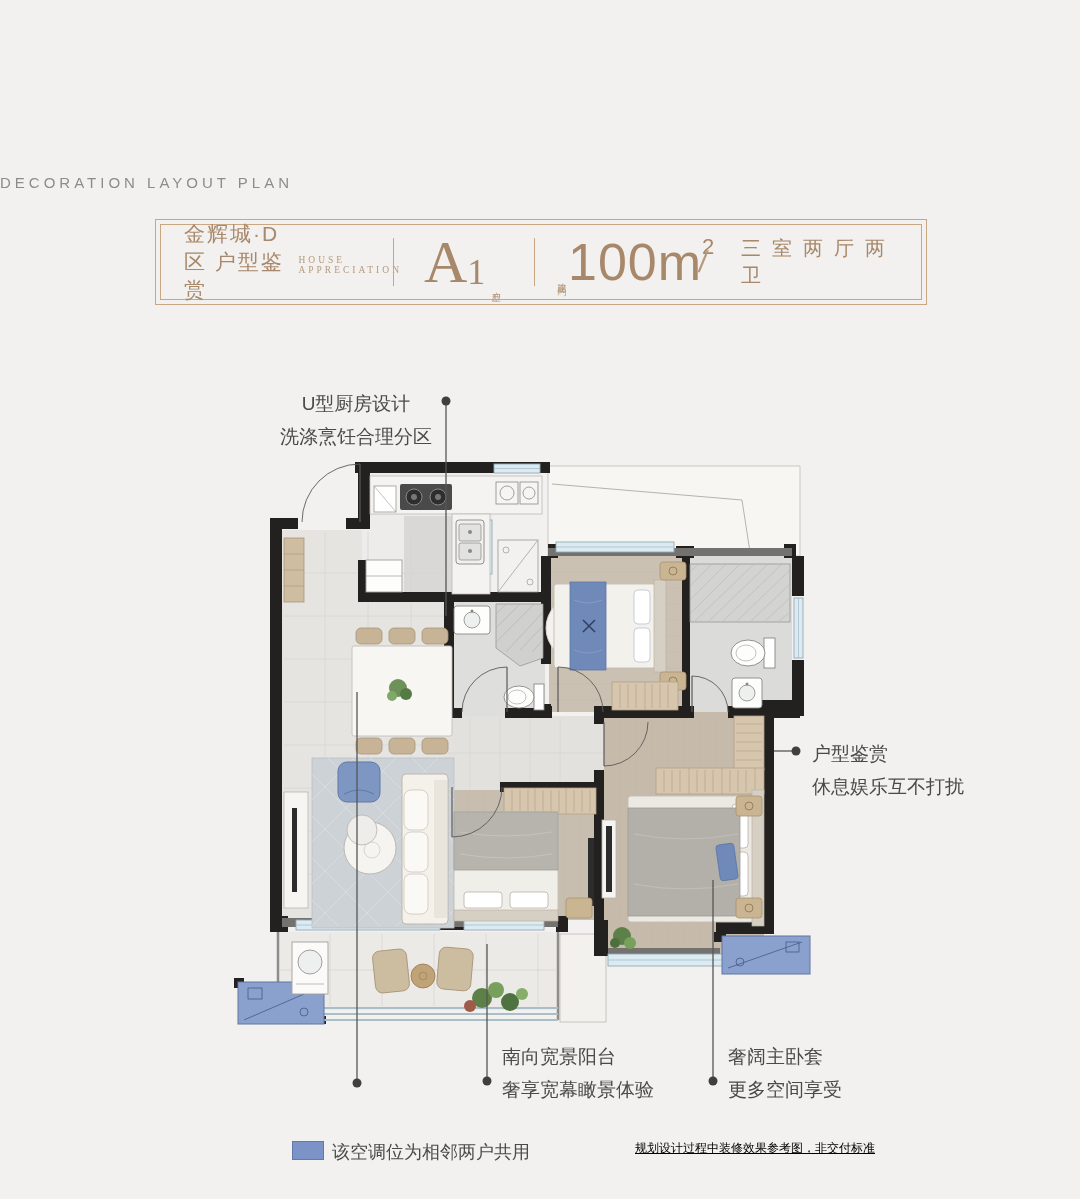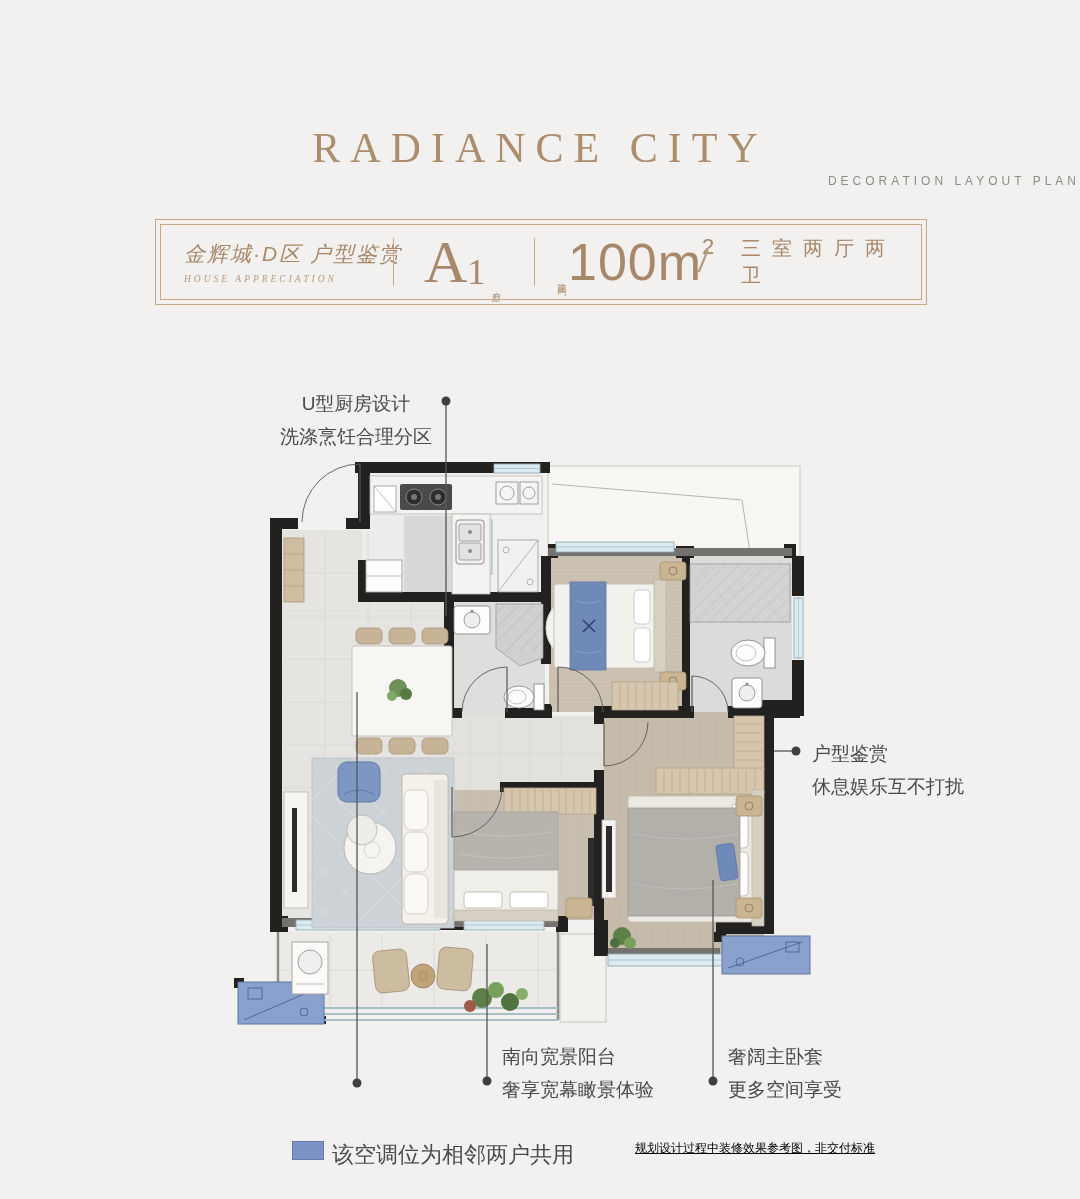--- a/index.html
+++ b/index.html
@@ -3,29 +3,29 @@
 <meta charset="utf-8">
 <style>
   html,body{margin:0;padding:0;}
   body{background:#e9e8e6;font-family:"Liberation Sans","DejaVu Sans",sans-serif;}
   #page{position:relative;width:1080px;height:1199px;background:#f2f1ef;overflow:hidden;margin:0 auto;}
 
   
   .main-title{position:absolute;left:0;top:124px;width:100%;text-align:center;
     font-family:"Liberation Serif","DejaVu Serif",serif;font-size:42px;letter-spacing:10px;
     color:#ac8d6d;font-weight:400;}
-  .sub-title{position:absolute;left:0;top:174px;width:100%;text-align:right;
-    font-size:12px;letter-spacing:4px;color:#8e8c88;}
+  .sub-title{position:absolute;left:0;top:174px;width:100%;text-align:left;
+    font-size:15px;letter-spacing:4px;color:#8e8c88;}
 
   .info-box{position:absolute;left:155px;top:219px;width:770px;height:84px;
     border:1px solid #c9a782;}
   .info-box-inner{position:absolute;inset:4px;border:1px solid #c9a782;}
   .info-item{position:absolute;color:#a8886a;}
-  .proj{left:28px;top:0;height:100%;width:218px;display:flex;flex-direction:column;
-    justify-content:center;font-style:italic;}
+  .proj{left:28px;top:0;height:100%;width:218px;display:flex;flex-direction:row;
+    justify-content:center;align-items:center;}
   .proj-cn{font-size:21px;letter-spacing:2px;color:#a8886a;}
   .proj-en{font-family:"Liberation Serif","DejaVu Serif",serif;font-size:9.5px;
     letter-spacing:3px;color:#b59a7e;margin-top:6px;}
   .vdiv{position:absolute;top:18px;width:1px;height:48px;background:#c9a782;}
   .unit{left:268px;top:0;height:100%;display:flex;align-items:center;}
   .unit-a{font-family:"Liberation Serif","DejaVu Serif",serif;font-size:60px;line-height:60px;}
   .unit-1{font-family:"Liberation Serif","DejaVu Serif",serif;font-size:36px;line-height:36px;
     align-self:flex-end;margin-bottom:14px;}
   .v-mini{writing-mode:vertical-rl;font-size:9px;letter-spacing:2px;color:#b59a7e;
     margin-left:4px;align-self:flex-end;margin-bottom:16px;}
@@ -42,31 +42,30 @@
   .note.r{text-align:center;}
   .note-kitchen{right:648px;top:387px;}
   .note-quiet{left:812px;top:737px;}
   .note-dining{right:734px;top:1040px;}
   .note-balcony{left:502px;top:1040px;}
   .note-master{left:728px;top:1040px;}
 
   
   .legend-swatch{position:absolute;left:292px;top:1141px;width:30px;height:17px;
     background:#7b93c6;border:1px solid #6479ab;}
-  .legend-text{position:absolute;left:332px;top:1140px;font-size:22px;color:#4a4a4a;}
+  .legend-text{position:absolute;left:332px;top:1140px;font-size:18px;color:#4a4a4a;}
   .disclaimer{position:absolute;left:635px;top:1140px;font-size:12px;color:#000000;text-decoration:underline;}
 
   svg{position:absolute;left:0;top:0;}
 </style>
 </head>
 <body>
 
 <div id="page">
 
-  <div class="main-title">RADIANCE CITY</div>
   <div class="sub-title">DECORATION LAYOUT PLAN</div>
 
   <div class="info-box">
     <div class="info-box-inner"></div>
     <div class="info-item proj">
       <div class="proj-cn">金辉城·D区 户型鉴赏</div>
       <div class="proj-en">HOUSE APPRECIATION</div>
     </div>
     <div class="vdiv" style="left:237px"></div>
     <div class="info-item unit">

